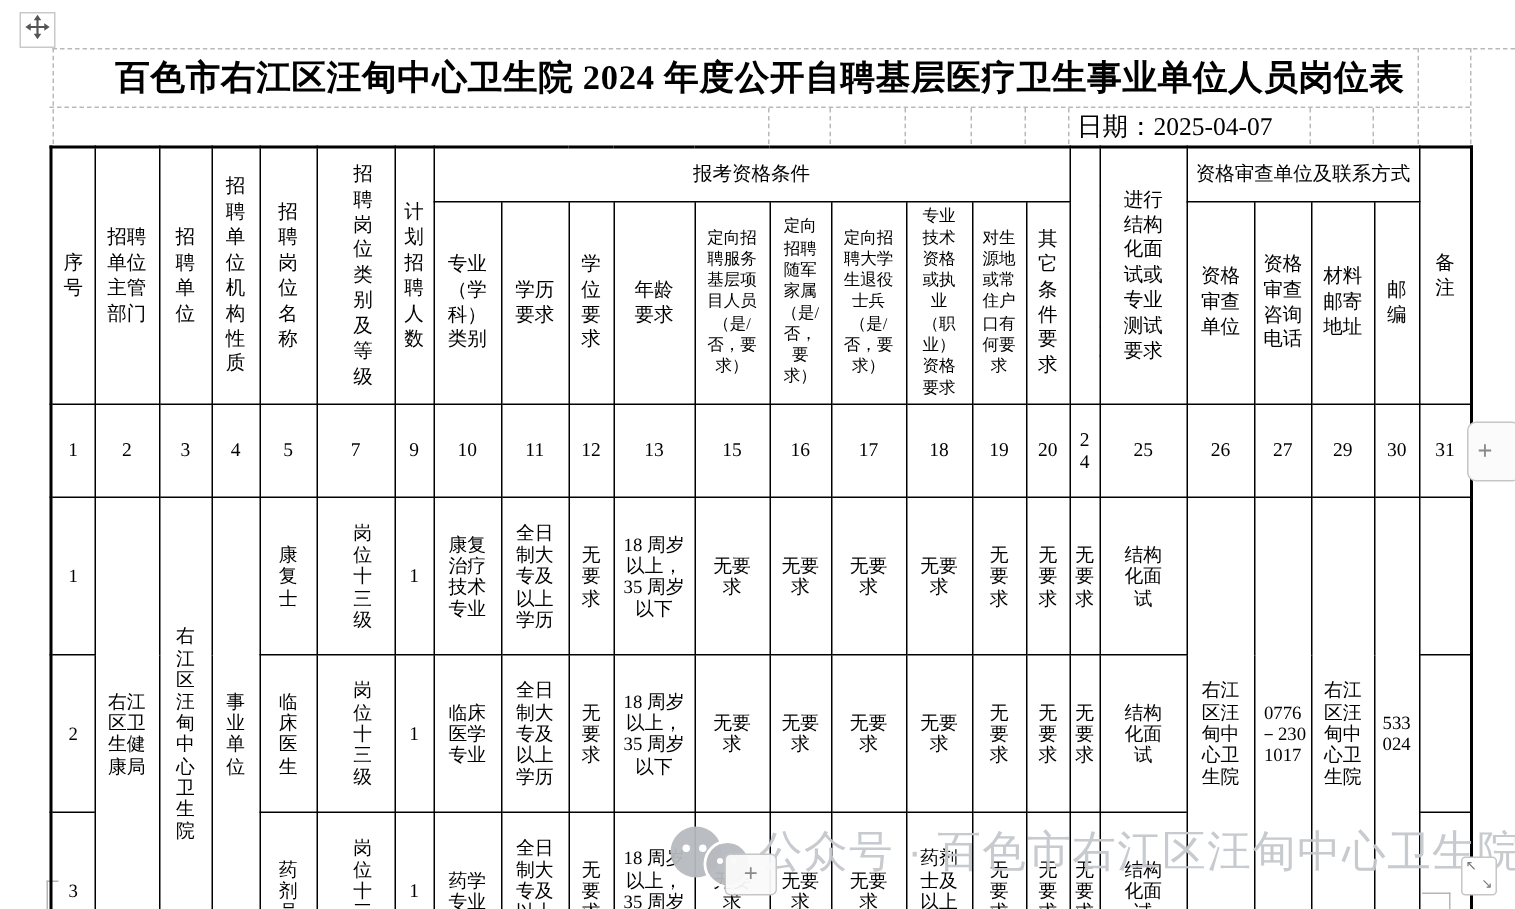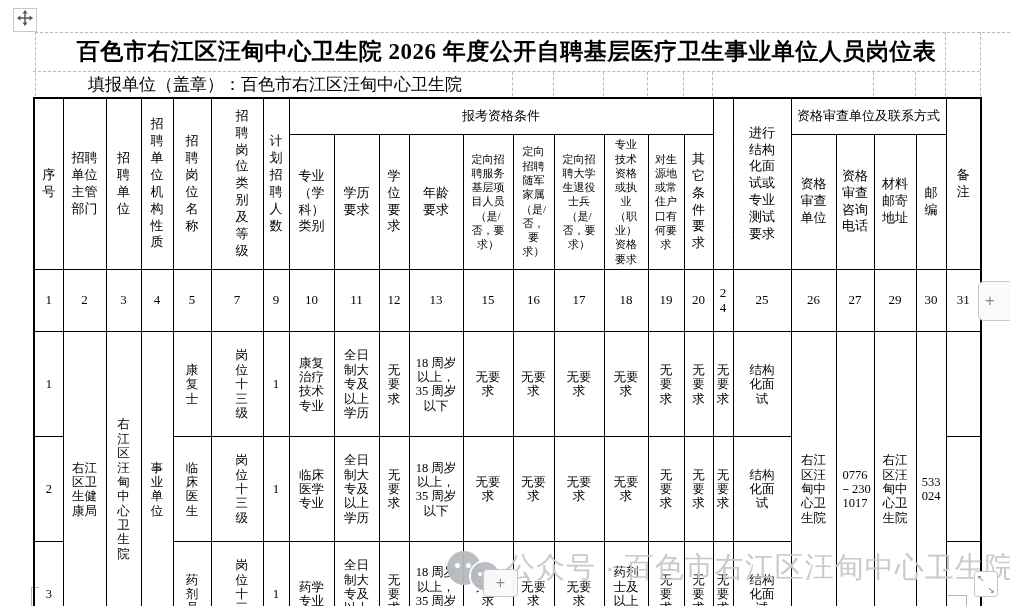--- a/index.html
+++ b/index.html
@@ -89,23 +89,23 @@
 <div class="guide-v" style="left:873px;top:72px;height:24px"></div>
 <div class="guide-v" style="left:915px;top:72px;height:24px"></div>
 <div class="guide-v" style="left:945px;top:32px;height:64px"></div>
 <div class="guide-v" style="left:980px;top:32px;height:64px"></div>
 
 <div class="mark" style="left:31px;top:587px;width:8px;height:1px"></div>
 <div class="mark" style="left:31px;top:587px;width:1px;height:19px"></div>
 <div class="mark" style="left:948px;top:595px;width:19px;height:1px"></div>
 <div class="mark" style="left:966px;top:595px;width:1px;height:11px"></div>
 
-<div class="doc-title">百色市右江区汪甸中心卫生院 2026 年度公开自聘基层医疗卫生事业单位人员岗位表</div>
+<div class="doc-title">百色市右江区汪甸中心卫生院 2024 年度公开自聘基层医疗卫生事业单位人员岗位表</div>
 <div class="sub-row">
-  <span class="sub-fill">填报单位（盖章）：百色市右江区汪甸中心卫生院</span>
+  <span class="sub-date">日期：2025-04-07</span>
 </div>
 
 <table class="sheet">
   <colgroup>
     <col style="width:29px">
       <col style="width:43px">
       <col style="width:35px">
       <col style="width:32px">
     <col style="width:38px">
       <col style="width:52px">

